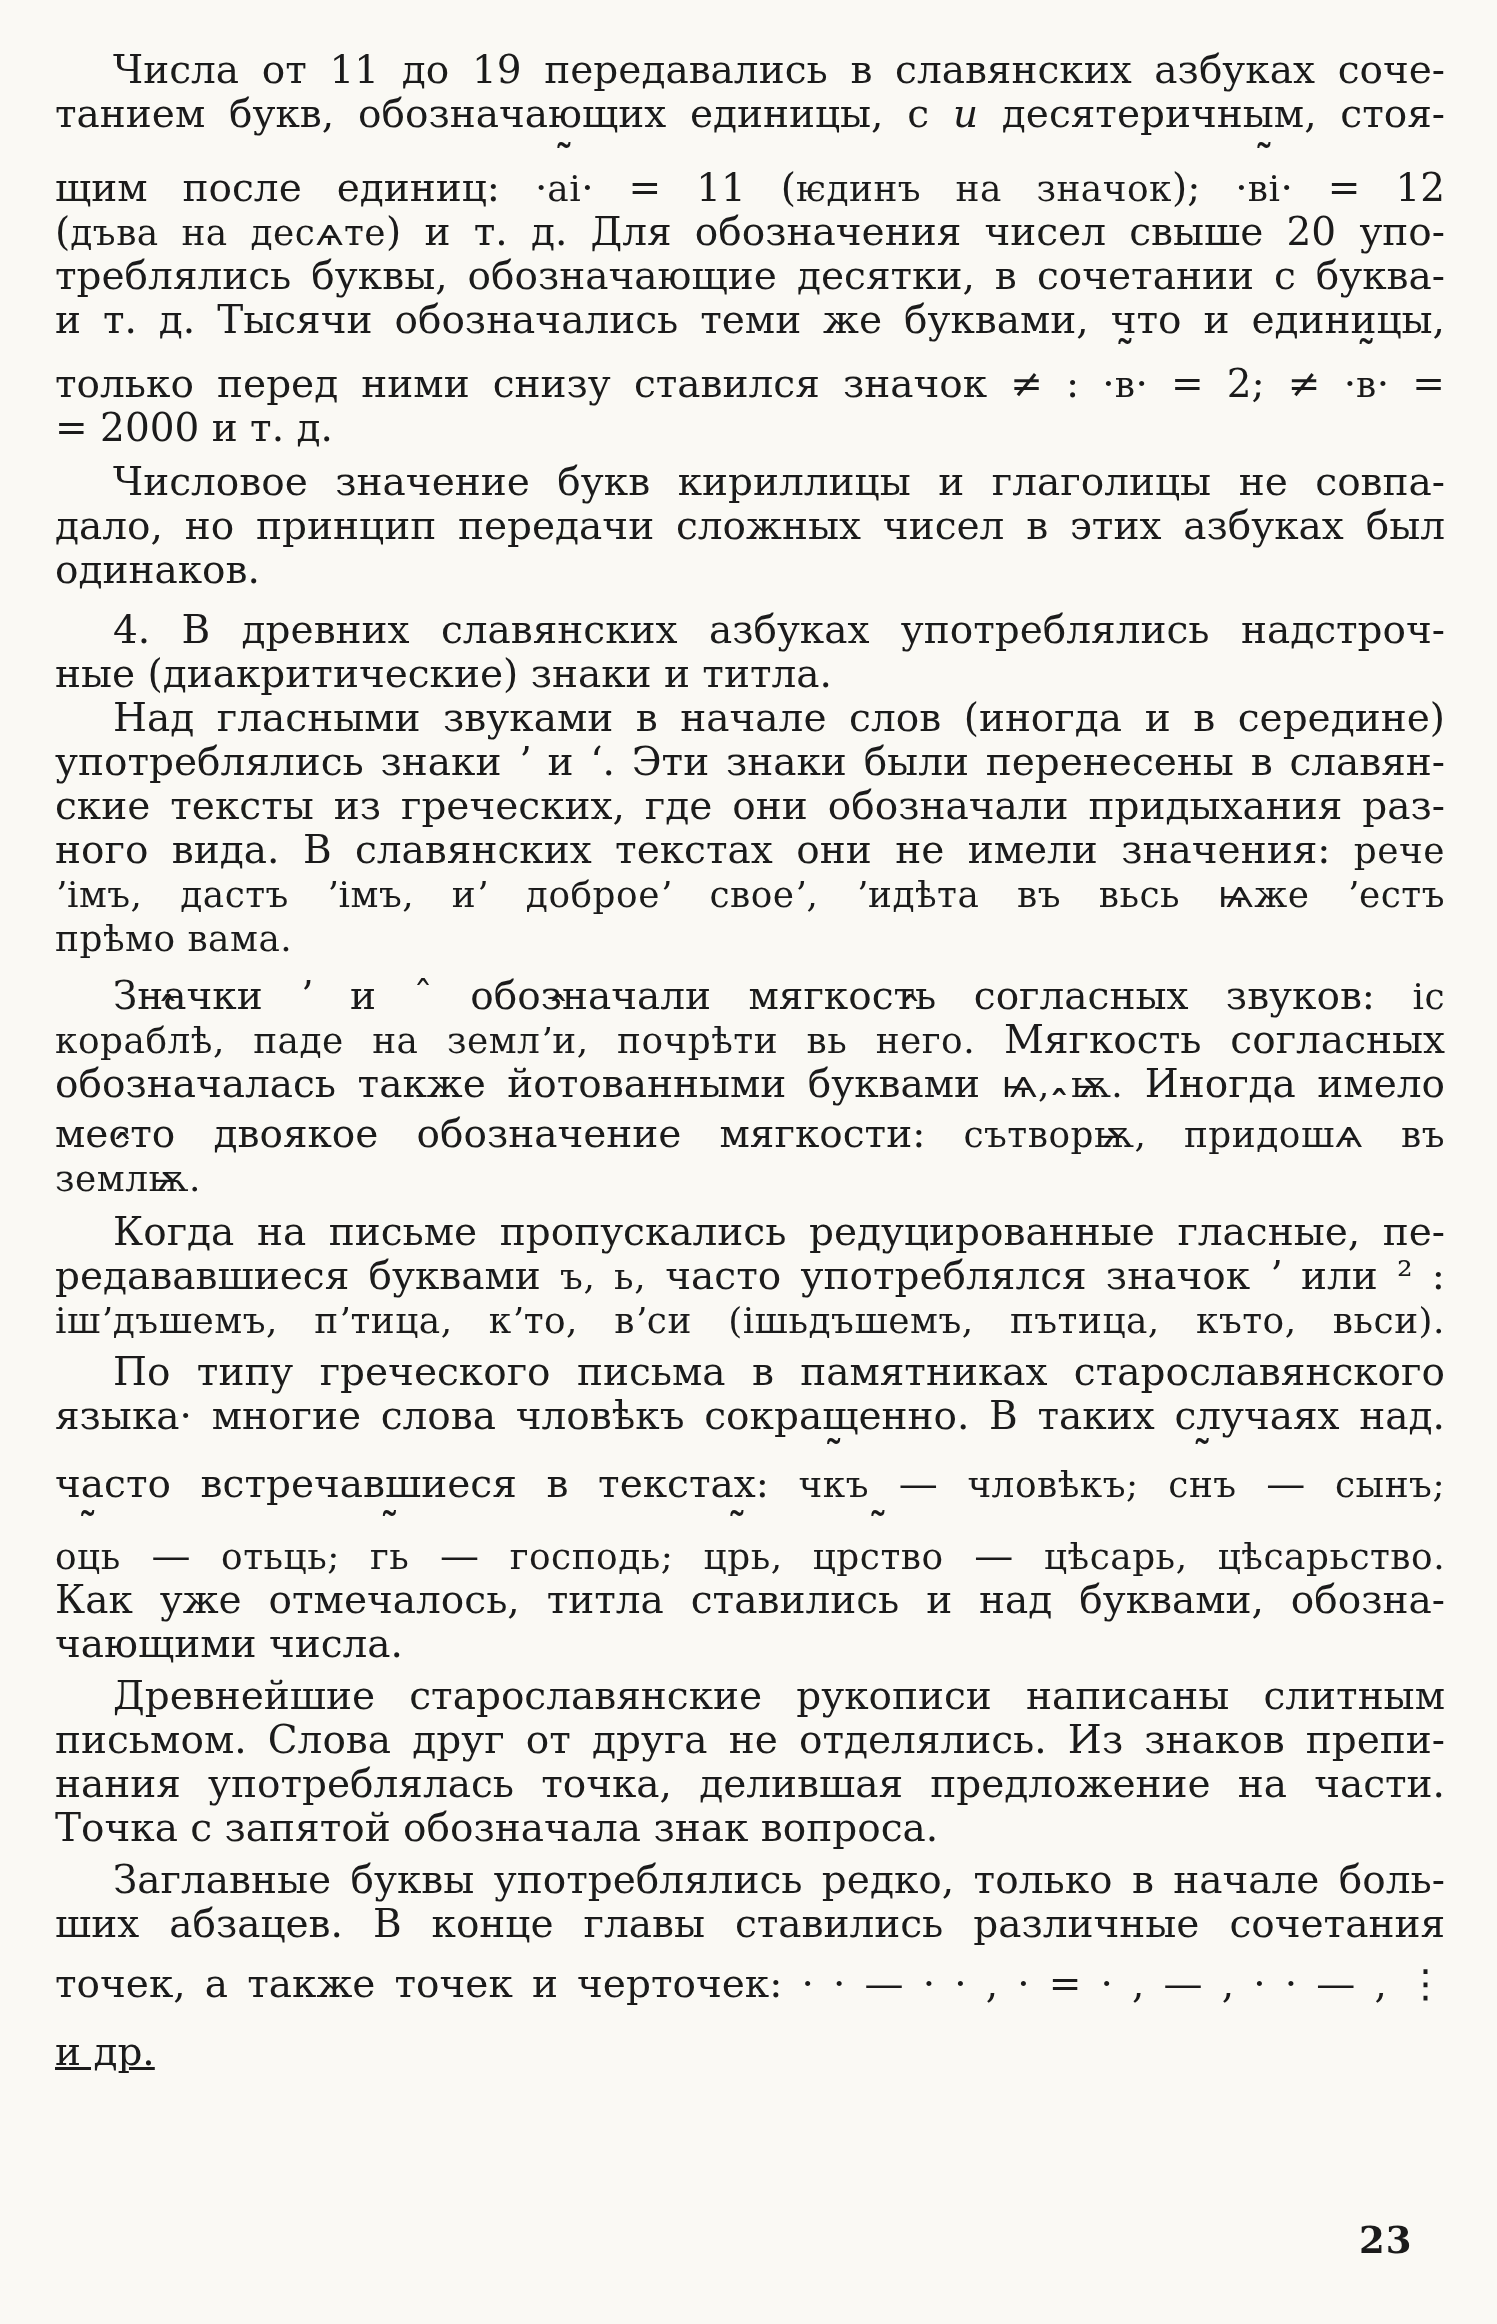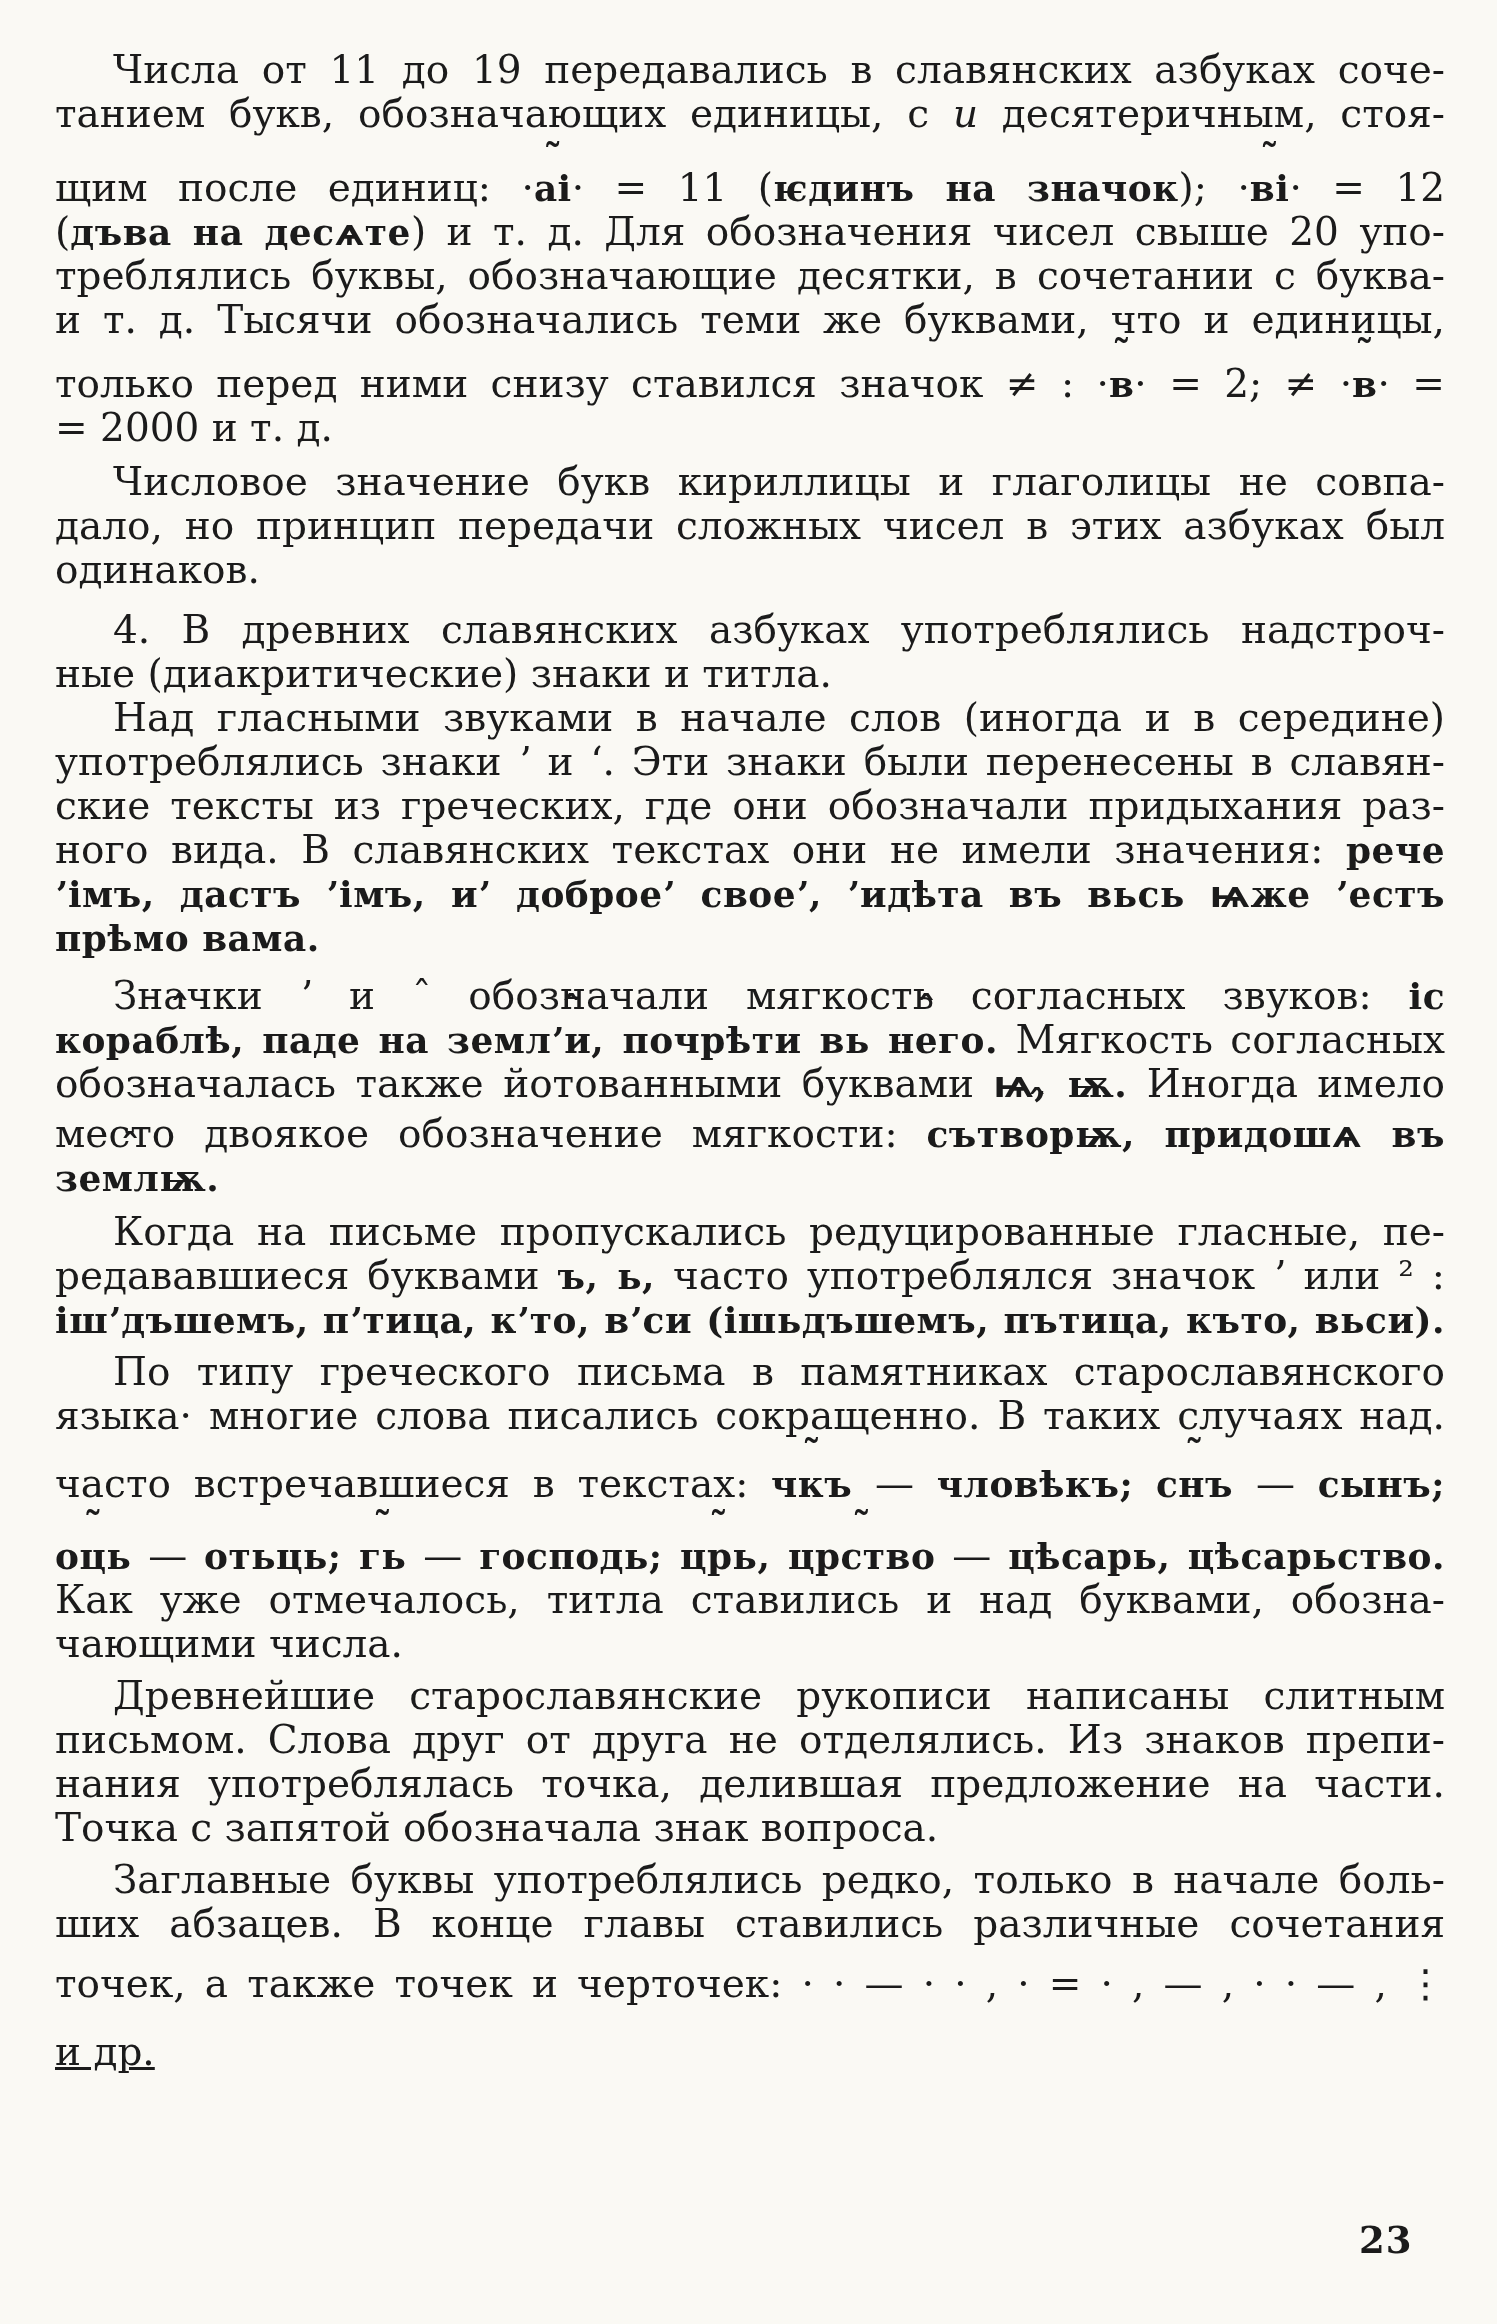--- a/index.html
+++ b/index.html
@@ -19,21 +19,21 @@
     font-size:39px;
   }
   .line{
     height:44px;line-height:44px;
     white-space:normal;
     text-align:left;
   }
   .line.just{text-align:justify;text-align-last:justify;}
   .line.indent{text-indent:58px;}
   .slav{
-    font-weight:bold;
+    font-weight:normal;
     font-size:0.92em;
     letter-spacing:0.5px;
     font-family:"DejaVu Serif","DejaVu Sans",serif;
   }
   .italic{font-style:italic;}
   .marked{position:relative;}
   .marked::after{
     content:attr(data-mark);
     position:absolute;left:50%;top:-0.72em;
     transform:translateX(-50%);
@@ -70,21 +70,21 @@
       <div class="line"><span class="slav">прѣмо вама.</span></div>
       <div class="line indent just" style="margin-top: 14px;"><span>Значки ʼ и ˆ обозначали мягкость согласных звуков: </span><span class="slav">іс</span></div>
       <div class="line just"><span class="slav">кора</span><span class="slav marked" data-mark="ˆ">бл</span><span class="slav">ѣ, паде на земл</span><span class="slav marked" data-mark="ˆ">ʼи</span><span class="slav">, почрѣти вь н</span><span class="slav marked" data-mark="ˆ">е</span><span class="slav">го.</span><span> Мягкость согласных</span></div>
       <div class="line just"><span>обозначалась также йотованными буквами </span><span class="slav">ѩ, ѭ.</span><span> Иногда имело</span></div>
       <div class="line just" style="margin-top: 6px;"><span>место двоякое обозначение мягкости:  </span><span class="slav">сътв</span><span class="slav marked" data-mark="ˆ">о</span><span class="slav">рѭ, придошѧ въ</span></div>
       <div class="line"><span class="slav">зе</span><span class="slav marked" data-mark="ˆ">мл</span><span class="slav">ѭ.</span></div>
       <div class="line indent just" style="margin-top: 10px;"><span>Когда на письме пропускались редуцированные гласные, пе-</span></div>
       <div class="line just"><span>редававшиеся буквами </span><span class="slav">ъ, ь,</span><span> часто употреблялся значок ʼ или ² :</span></div>
       <div class="line just"><span class="slav">ішʼдъшемъ, пʼтица, кʼто, вʼси (ішьдъшемъ, пътица, къто, вьси).</span></div>
       <div class="line indent just" style="margin-top: 8px;"><span>По типу греческого письма в памятниках старославянского</span></div>
-      <div class="line just"><span>языка· многие слова писались сокращенно. В таких случаях над.</span></div>
+      <div class="line just"><span>языка· многие слова чловѣкъ сокращенно. В таких случаях над.</span></div>
       <div class="line just" style="margin-top: 24px;"><span>часто встречавшиеся в текстах: </span><span class="slav marked" data-mark="˜">чкъ</span><span> — </span><span class="slav">чловѣкъ;</span><span> </span><span class="slav marked" data-mark="˜">снъ</span><span> — </span><span class="slav">сынъ;</span></div>
       <div class="line just" style="margin-top: 28px;"><span class="slav marked" data-mark="˜">оць</span><span> — </span><span class="slav">отьць; </span><span class="slav marked" data-mark="˜">гь</span><span> — </span><span class="slav">господь; </span><span class="slav marked" data-mark="˜">црь</span><span class="slav">, </span><span class="slav marked" data-mark="˜">црство</span><span> — </span><span class="slav">цѣсарь, цѣсарьство.</span></div>
       <div class="line just"><span>Как уже отмечалось, титла ставились и над буквами, обозна-</span></div>
       <div class="line"><span>чающими числа.</span></div>
       <div class="line indent just" style="margin-top: 8px;"><span>Древнейшие старославянские рукописи написаны слитным</span></div>
       <div class="line just"><span>письмом. Слова друг от друга не отделялись. Из знаков препи-</span></div>
       <div class="line just"><span>нания употреблялась точка, делившая предложение на части.</span></div>
       <div class="line"><span>Точка с запятой обозначала знак вопроса.</span></div>
       <div class="line indent just" style="margin-top: 8px;"><span>Заглавные буквы употреблялись редко, только в начале боль-</span></div>
       <div class="line just"><span>ших абзацев. В конце главы ставились различные сочетания</span></div>

